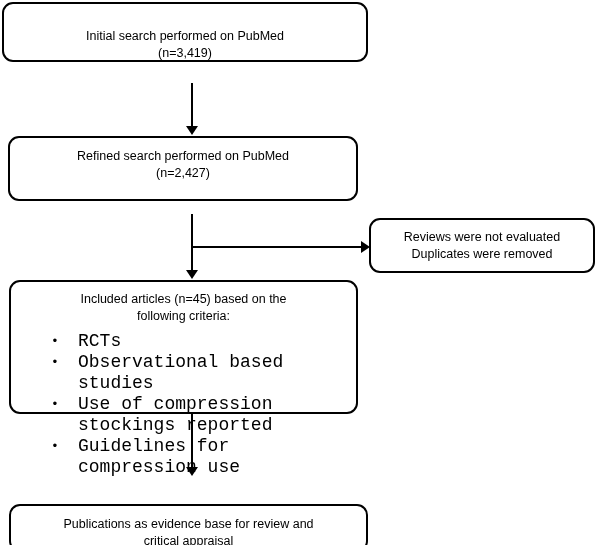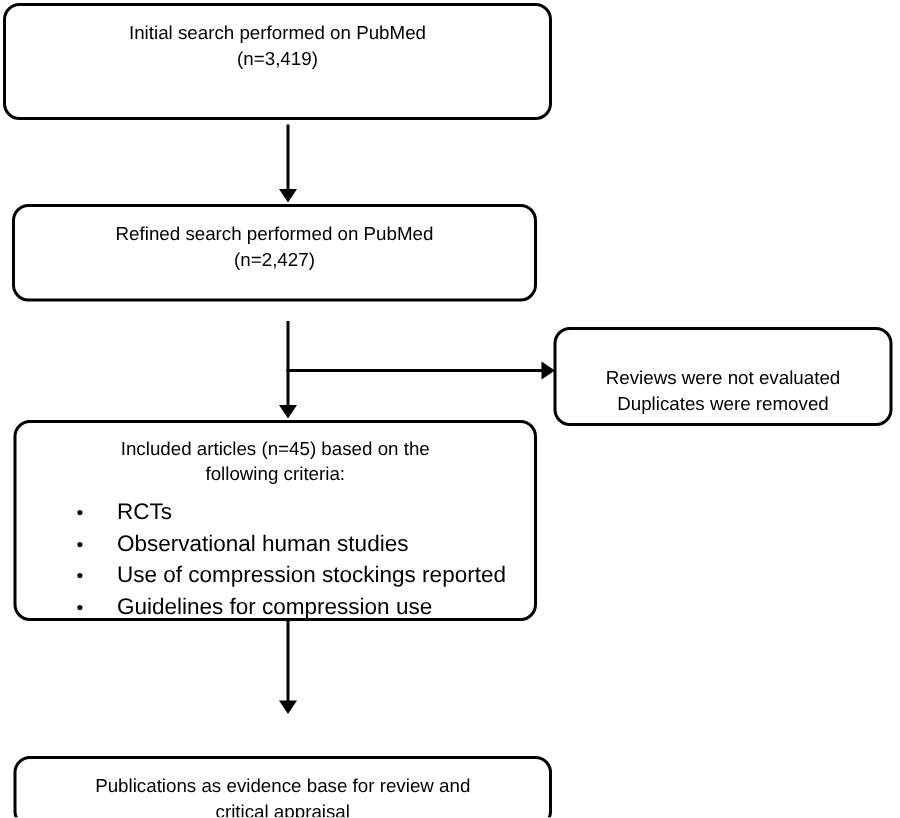--- a/index.html
+++ b/index.html
@@ -28,36 +28,36 @@
     color: #000000;
   }
   .node-text {
     display: block;
     white-space: pre-line;
   }
   #node-initial-search {
     left: 2px;
     top: 2px;
     width: 366px;
-    height: 78px;
-    padding-top: 10px;
+    height: 60px;
+    padding-top: 24px;
   }
   #node-refined-search {
     left: 8px;
     top: 136px;
     width: 350px;
     height: 65px;
     padding-top: 10px;
   }
   #node-exclusions {
     left: 369px;
     top: 218px;
     width: 226px;
-    height: 66px;
-    padding-top: 24px;
+    height: 55px;
+    padding-top: 9px;
   }
   #node-included-articles {
     left: 9px;
     top: 280px;
     width: 349px;
     height: 134px;
     padding-top: 9px;
   }
   #node-publications {
     left: 9px;
@@ -69,21 +69,22 @@
   .criteria-list {
     list-style: none;
     margin: 6px 0 0 0;
     padding: 0;
     text-align: left;
   }
   .criteria-list li {
     position: relative;
     padding-left: 67px;
     line-height: 21px;
-    font-size: 15px;
+    font-size: 18px;
+    font-family: Liberation Mono, monospace;
   }
   .criteria-list li::before {
     content: "\2022";
     position: absolute;
     left: 40px;
     top: 0;
     font-size: 13px;
   }
   .conn {
     position: absolute;
@@ -139,21 +140,21 @@
   <div class="node" id="node-exclusions">
     <span class="node-text">Reviews were not evaluated
 Duplicates were removed</span>
   </div>
 
   <div class="node" id="node-included-articles">
     <span class="node-text">Included articles (n=45) based on the
 following criteria:</span>
     <ul class="criteria-list">
       <li>RCTs</li>
-      <li>Observational human studies</li>
+      <li>Observational based studies</li>
       <li>Use of compression stockings reported</li>
       <li>Guidelines for compression use</li>
     </ul>
   </div>
 
   <div class="conn conn-v" style="left:191px; top:414px; height:54px;"></div>
   <div class="arrow-down" style="left:186px; top:467px;"></div>
 
   <div class="node" id="node-publications">
     <span class="node-text">Publications as evidence base for review and

